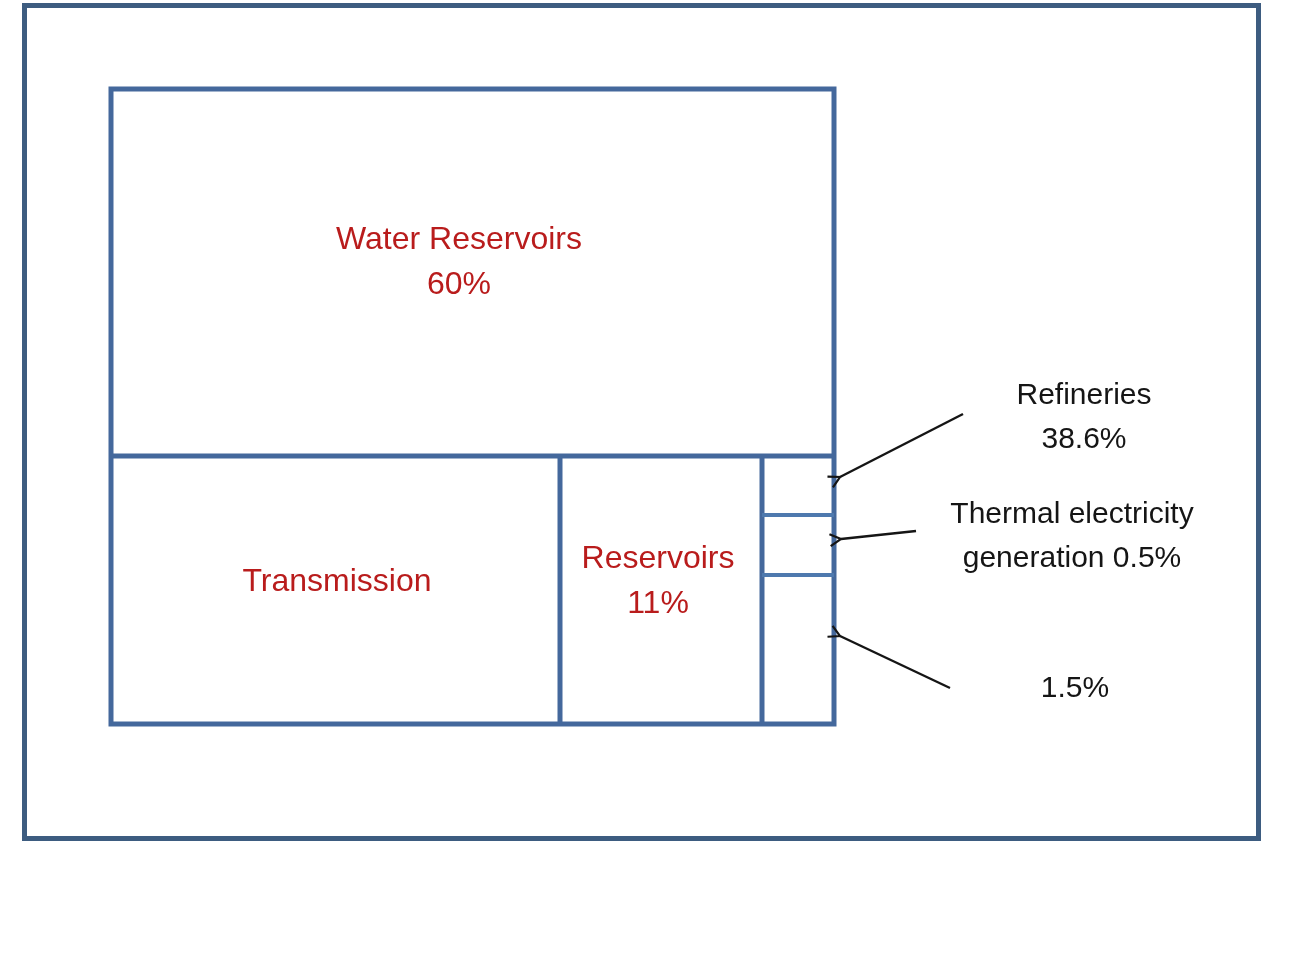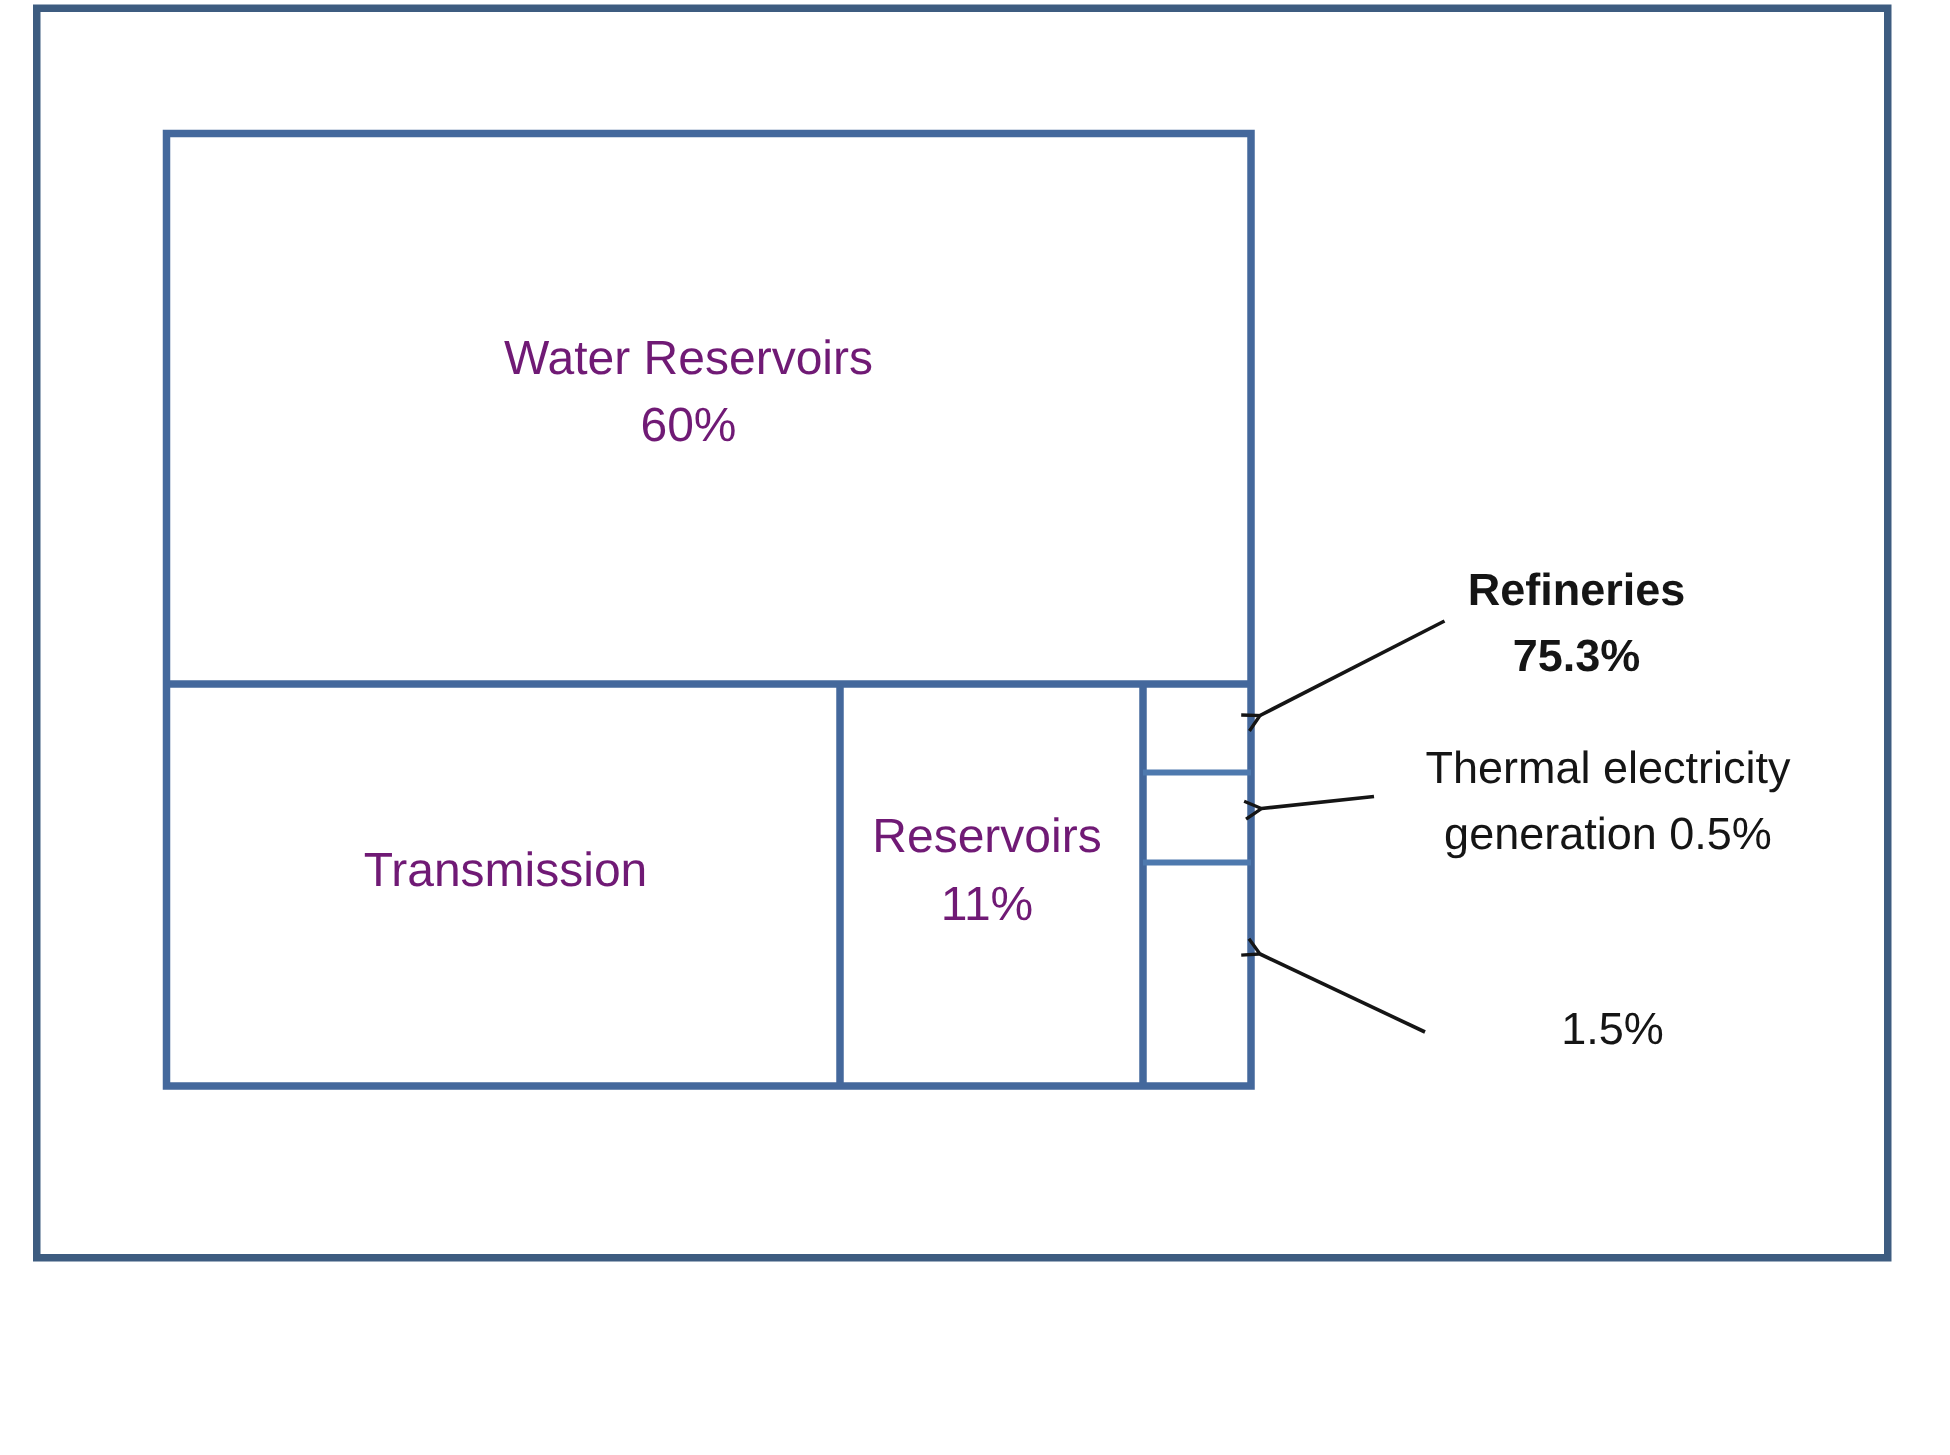--- a/index.html
+++ b/index.html
@@ -22,21 +22,21 @@
   svg.overlay{
     position:absolute;left:0;top:0;width:1300px;height:970px;
     pointer-events:none;
   }
   .cell-label{
     position:absolute;
     transform:translate(-50%,-50%);
     text-align:center;
     font-size:32px;
     line-height:45px;
-    color:#701a75;
+    color:#b91c1c;
     white-space:nowrap;
   }
   .cell-label span{display:block;}
   .callout-label{
     position:absolute;
     transform:translate(-50%,-50%);
     text-align:center;
     font-size:30px;
     line-height:44px;
     color:#151515;
@@ -101,23 +101,23 @@
 
   <div class="cell-label" style="left:337px;top:580px;">
     <span>Transmission</span>
   </div>
 
   <div class="cell-label" style="left:658px;top:580px;">
     <span>Reservoirs</span>
     <span>11%</span>
   </div>
 
-  <div class="callout-label" style="left:1051px;top:416px;font-weight:bold;">
+  <div class="callout-label" style="left:1084px;top:416px;">
     <span>Refineries</span>
-    <span>75.3%</span>
+    <span>38.6%</span>
   </div>
 
   <div class="callout-label" style="left:1072px;top:535px;">
     <span>Thermal electricity</span>
     <span>generation 0.5%</span>
   </div>
 
   <div class="callout-label" style="left:1075px;top:687px;">
     <span>1.5%</span>
   </div>

